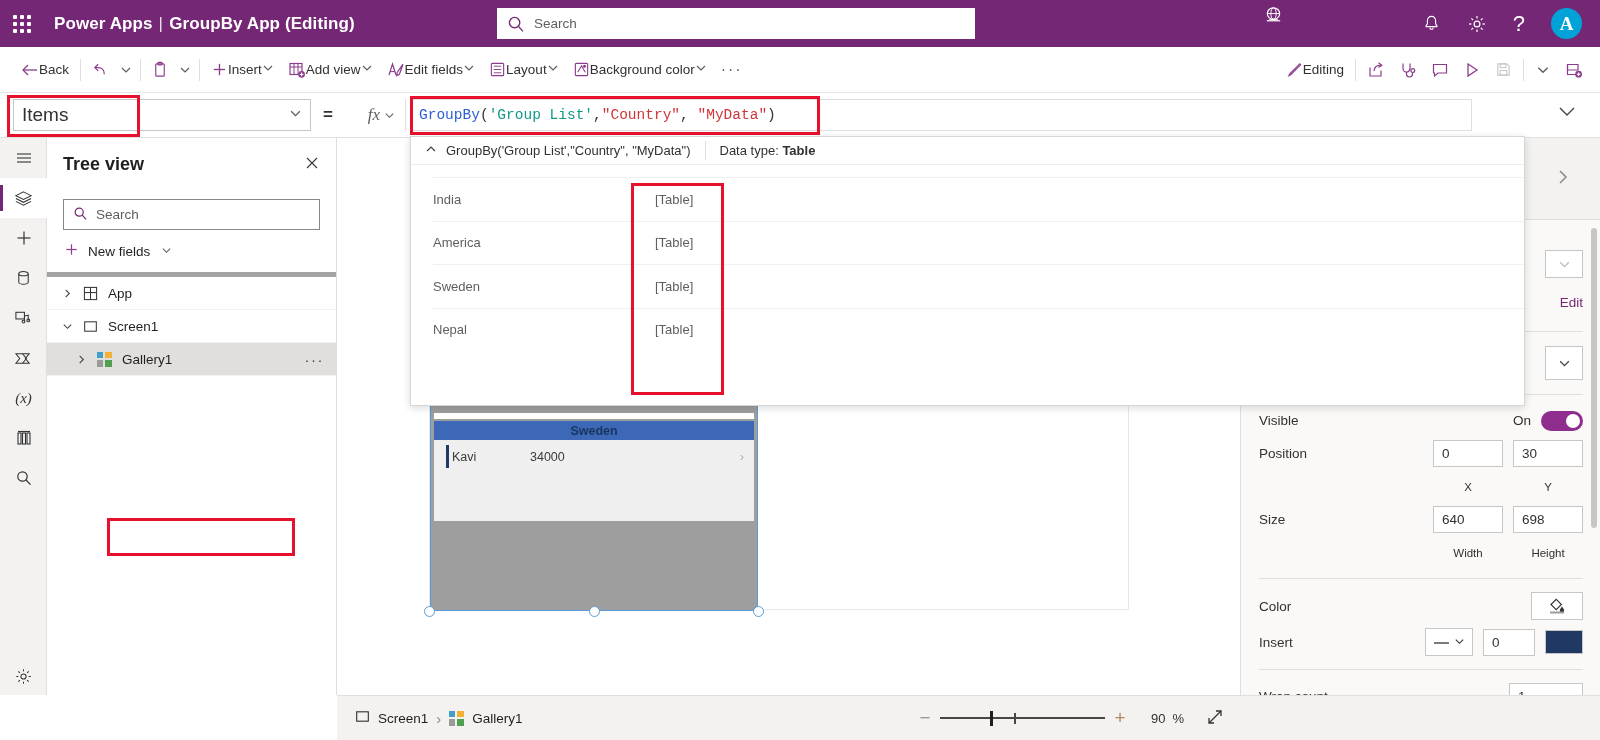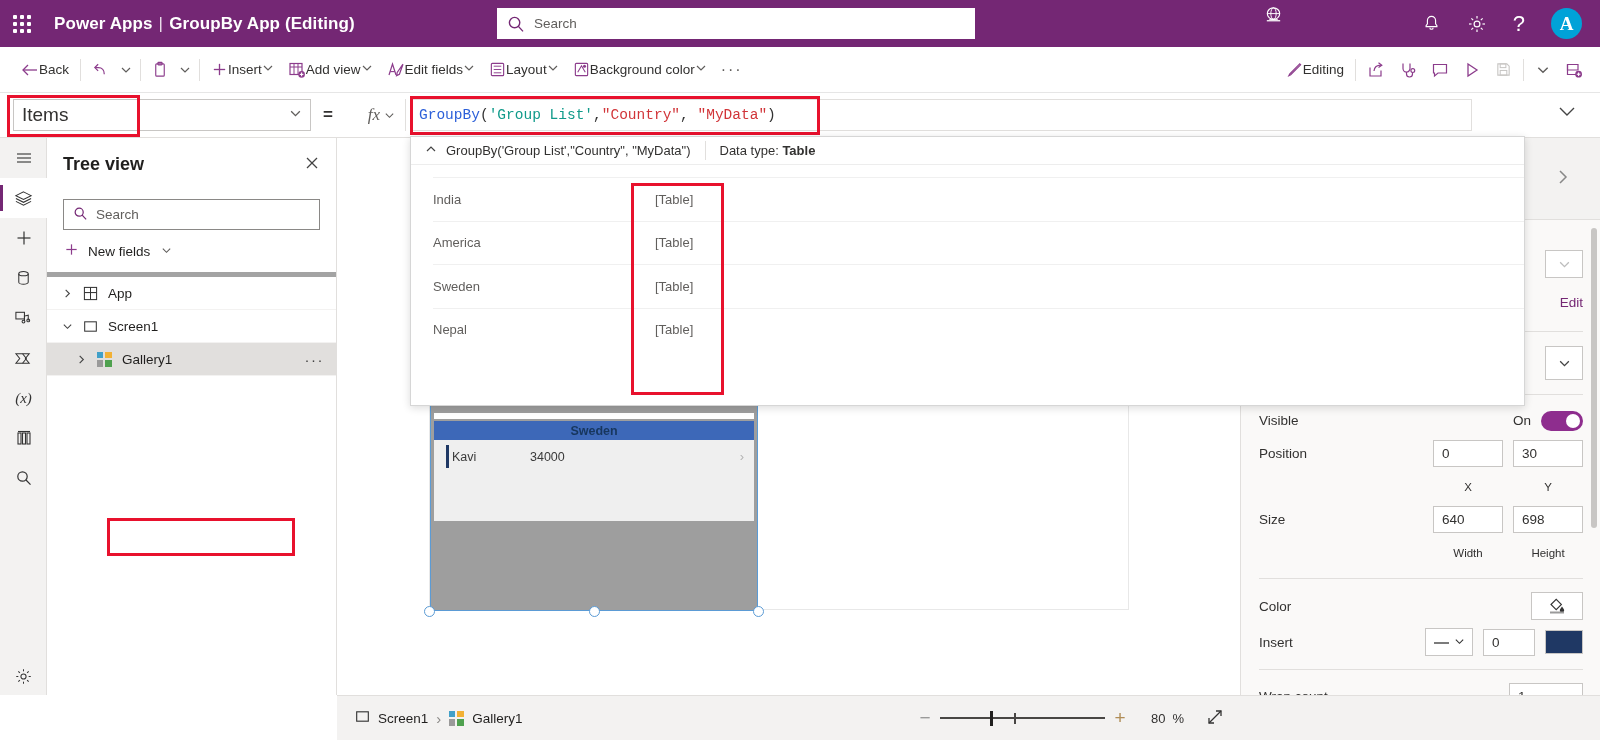--- a/index.html
+++ b/index.html
@@ -972,21 +972,21 @@
   </div>
 
   <div class="zoomwrap">
     <span class="zbtn" style="color:#9a9a9a;">−</span>
     <span class="zslider">
       <span class="track"></span>
         <span class="tick"></span>
         <span class="thumb"></span>
     </span>
     <span class="zbtn" style="color:#b08d57;">+</span>
-    <span class="zpct">80</span>
+    <span class="zpct">90</span>
     <span class="zunit">%</span>
     <span class="fitbtn">
       <svg width="18" height="18" viewBox="0 0 18 18">
           <line x1="3" y1="15" x2="15" y2="3" stroke="#333" stroke-width="1.3"></line>
           <polyline points="10,3 15,3 15,8" fill="none" stroke="#333" stroke-width="1.3"></polyline>
           <polyline points="8,15 3,15 3,10" fill="none" stroke="#333" stroke-width="1.3"></polyline>
         </svg>
     </span>
   </div>
 </div>

